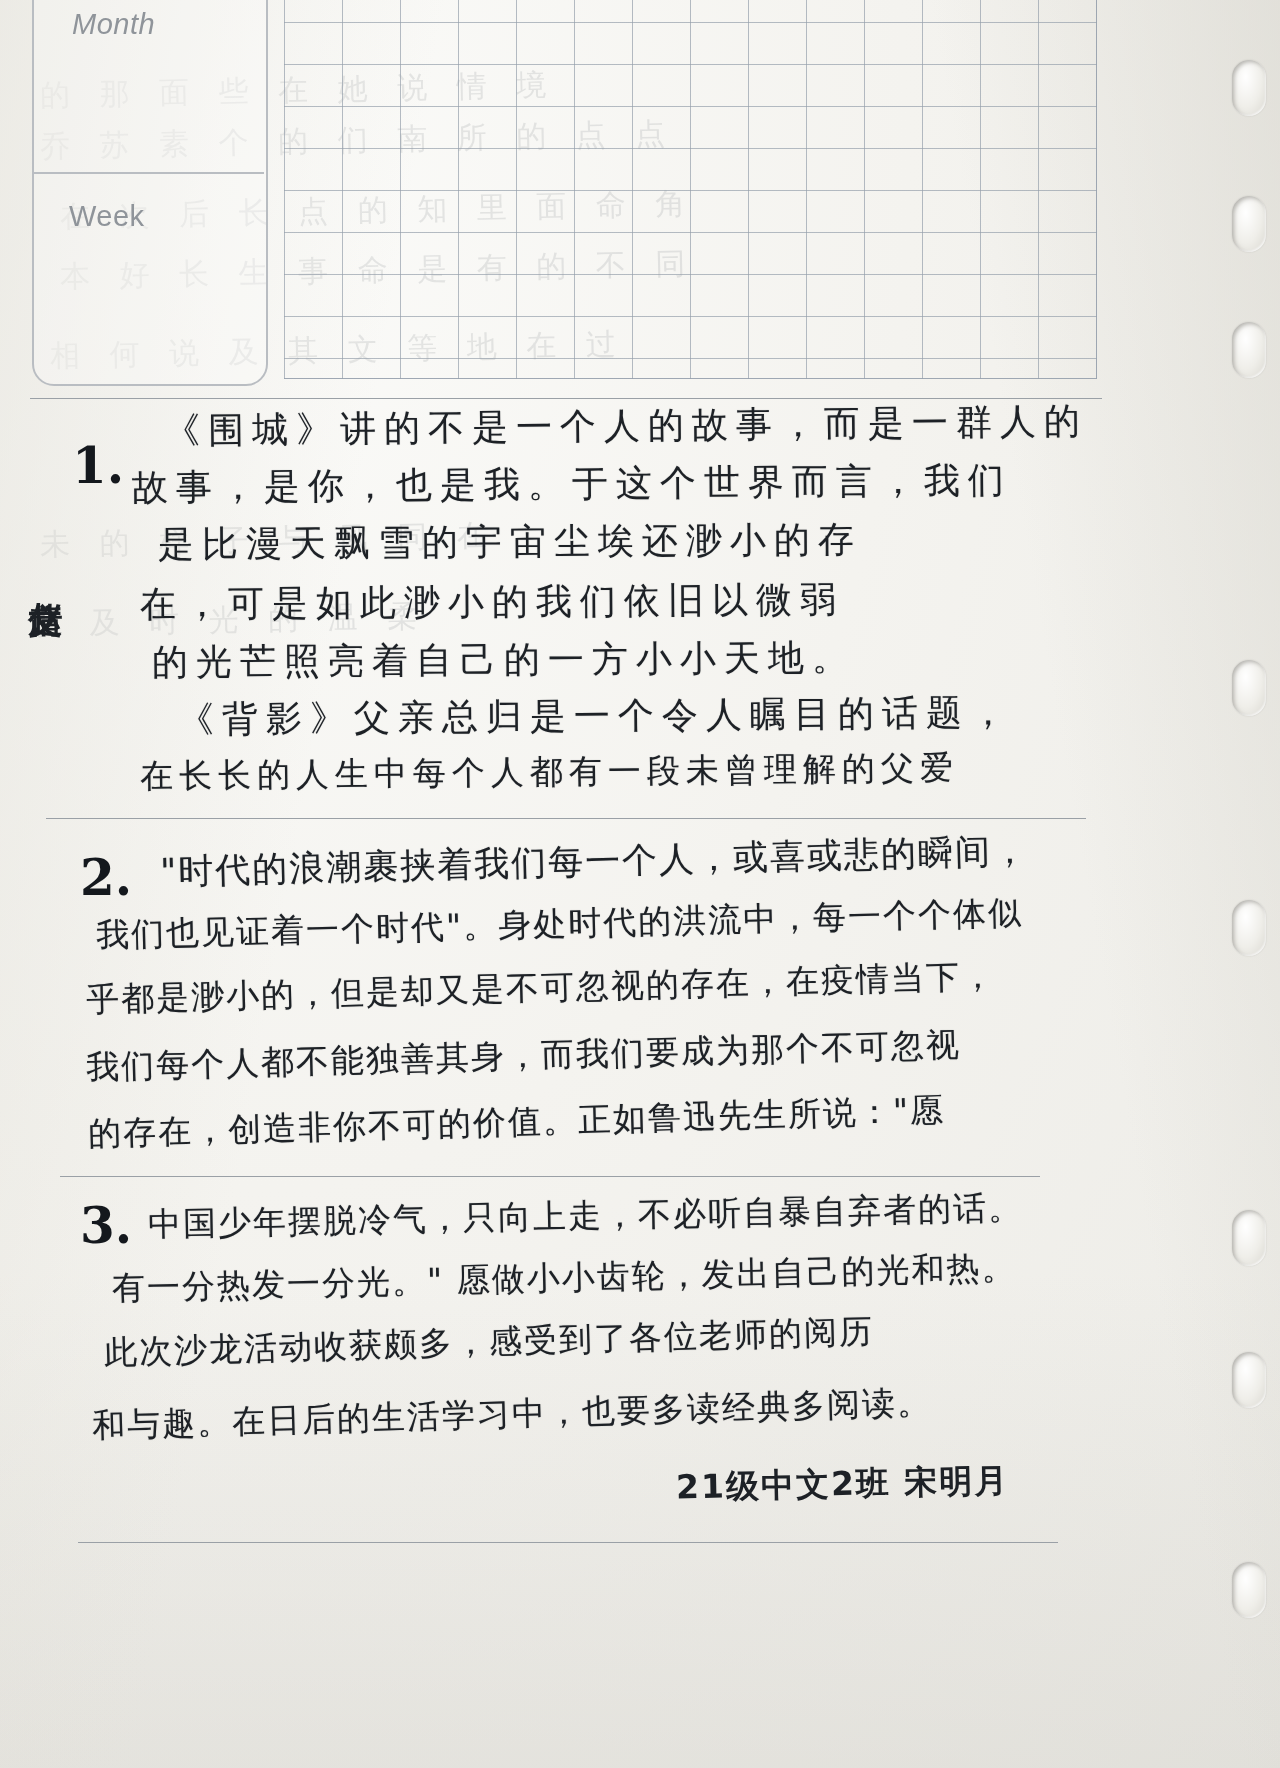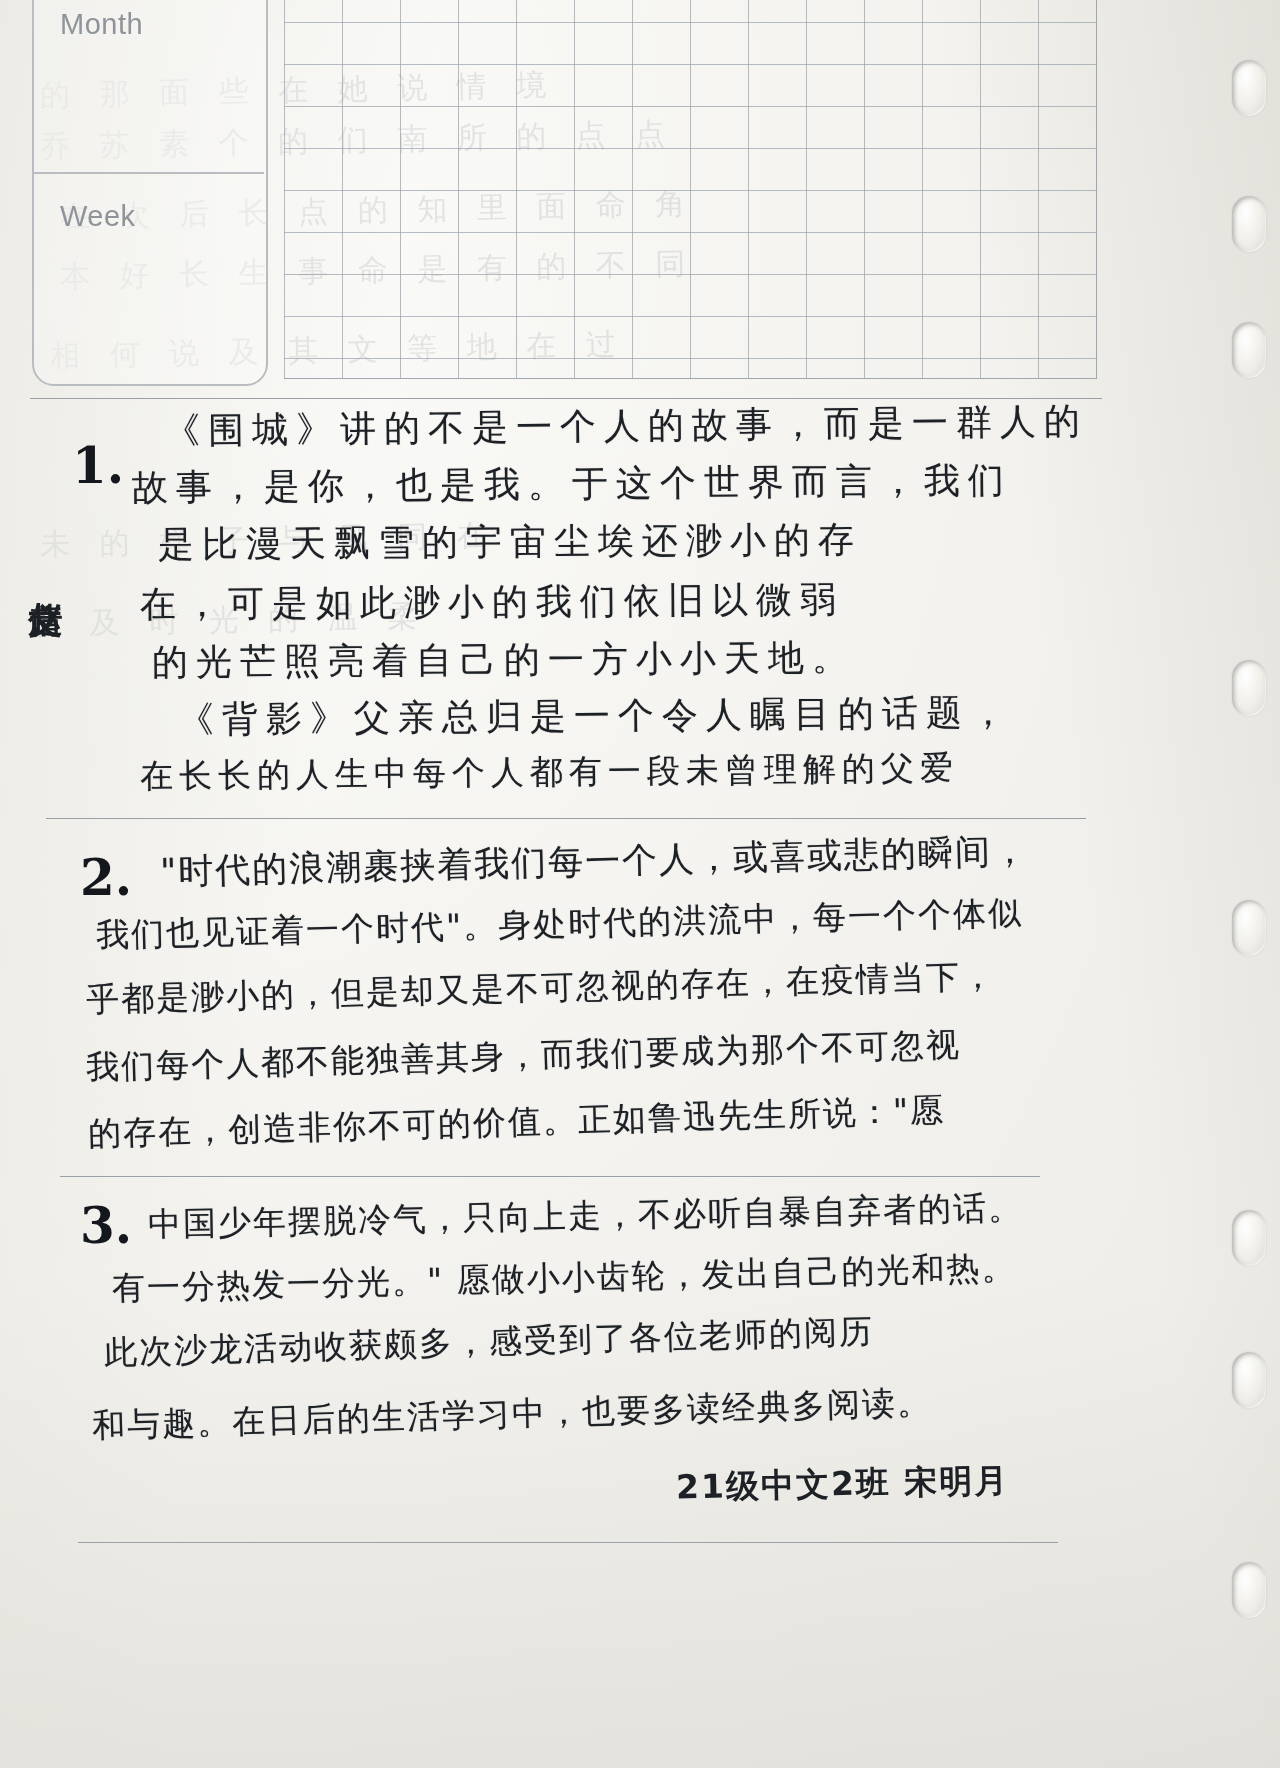--- a/index.html
+++ b/index.html
@@ -80,22 +80,22 @@
     height: 0;
     border-top: 2px solid #b9bdc2;
   }
   .planner-label {
     position: absolute;
     color: #8f949a;
     font-size: 29px;
     letter-spacing: 0.5px;
     font-family: "Liberation Sans", sans-serif;
   }
-  #label-month { left: 60px; top: 8px; }
-  #label-week  { left: 60px; top: 200px; }
+  #label-month { left: 72px; top: 8px; font-style: italic; }
+  #label-week  { left: 69px; top: 200px; }
 
   
   .grid-box {
     position: absolute;
     left: 284px;
     top: -20px;
     width: 812px;
     height: 398px;
     background:
       repeating-linear-gradient(to right,

